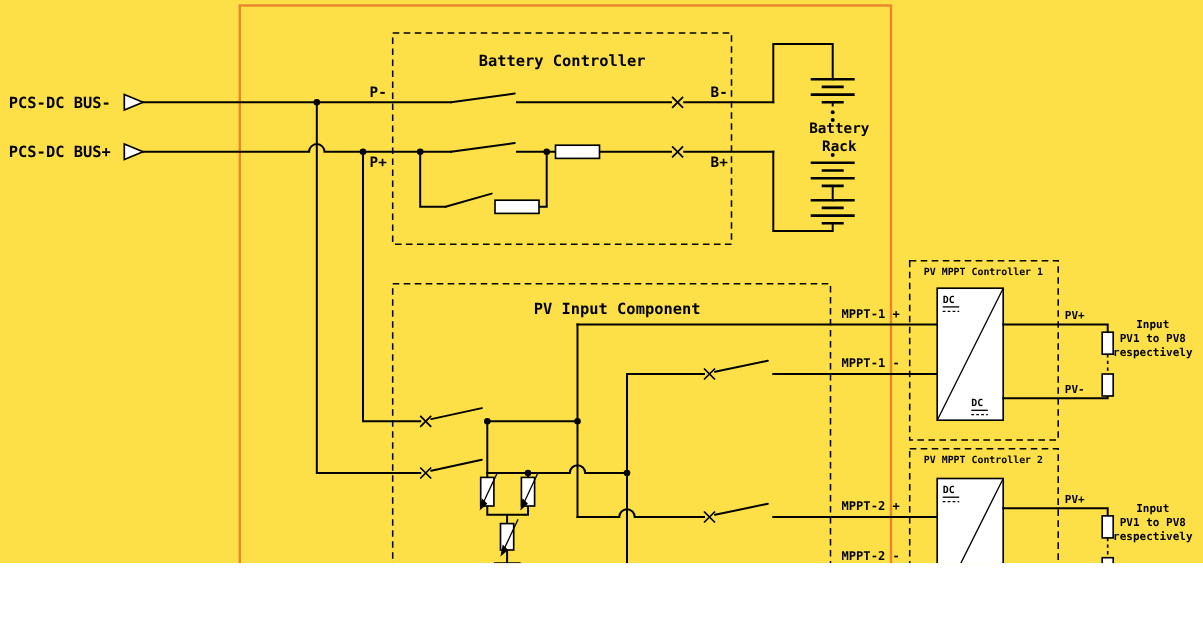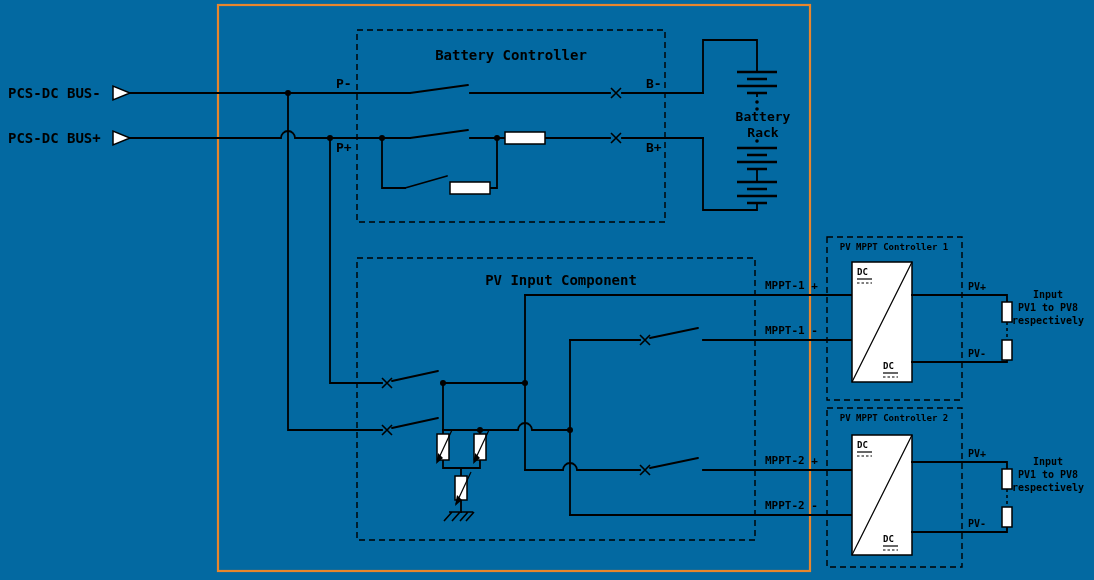--- a/index.html
+++ b/index.html
@@ -1,16 +1,16 @@
 <!DOCTYPE html>
 <html><head>
 <meta charset="utf-8">
 <style>
   html,body{margin:0;padding:0;background:#ffffff}
-  .stage{position:relative;width:1094px;height:580px;background:#0369a1;overflow:hidden}
+  .stage{position:relative;width:1094px;height:512px;background:#fde047;overflow:hidden}
   svg{display:block}
   .w{stroke:#000;stroke-width:1.8;fill:none;stroke-linecap:square}
   .blade{stroke:#000;stroke-width:1.8;fill:none;stroke-linecap:round}
   .xmark{stroke:#000;stroke-width:1.6;fill:none}
   .dashbox{stroke:#000;stroke-width:1.4;fill:none;stroke-dasharray:6 4}
   .orange{stroke:#E8862D;stroke-width:2.2;fill:none}
   .comp{fill:#ffffff;stroke:#000;stroke-width:1.5}
   .plate{stroke:#000;stroke-width:2.4;fill:none}
   .dot{fill:#000;stroke:none}
   .arrow{fill:#000;stroke:none}

